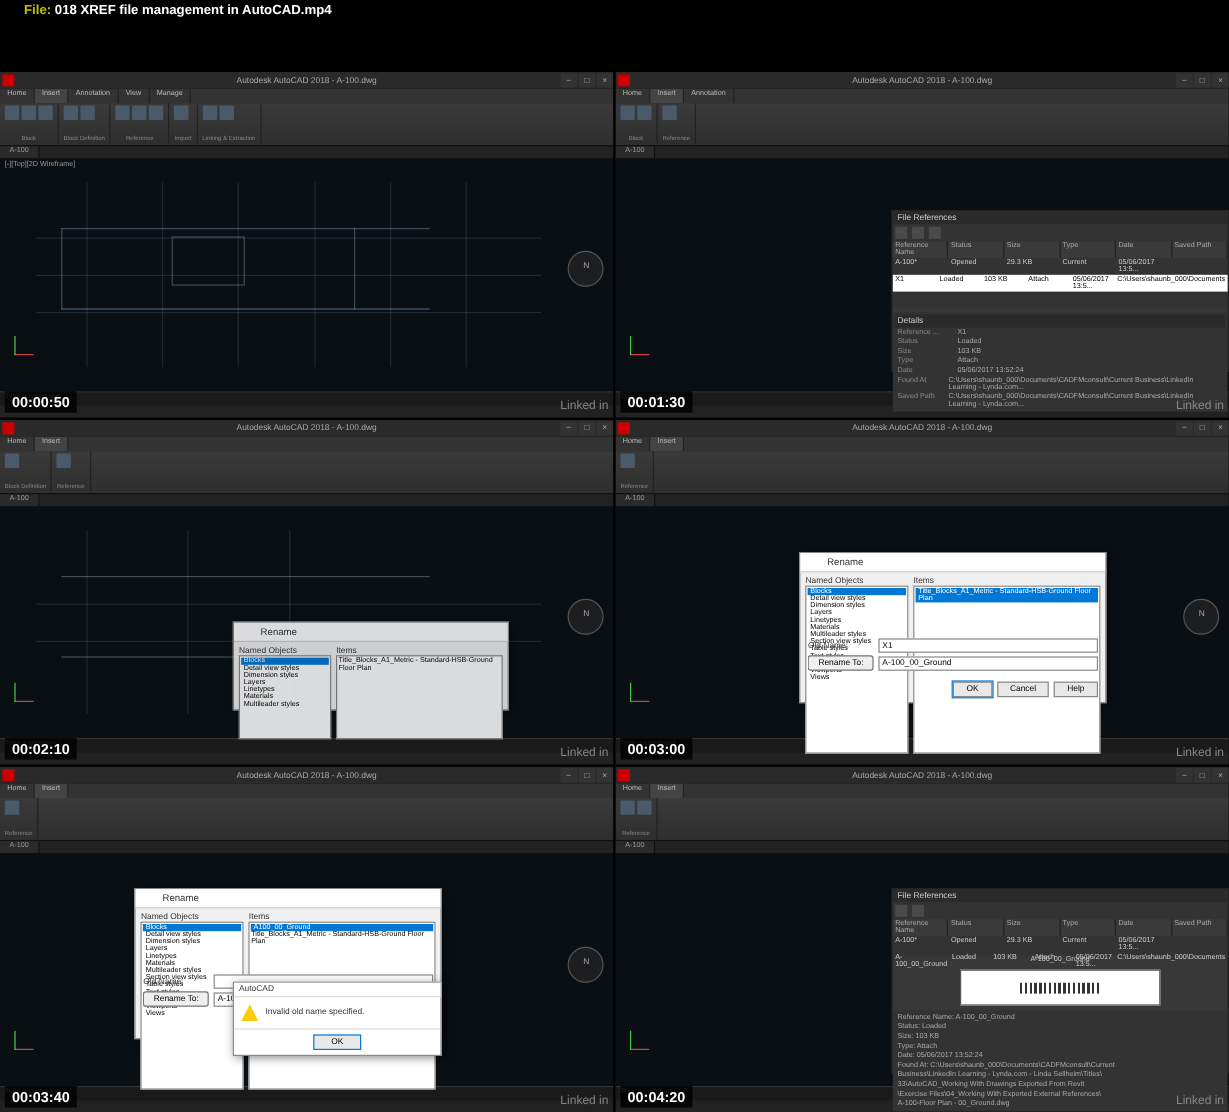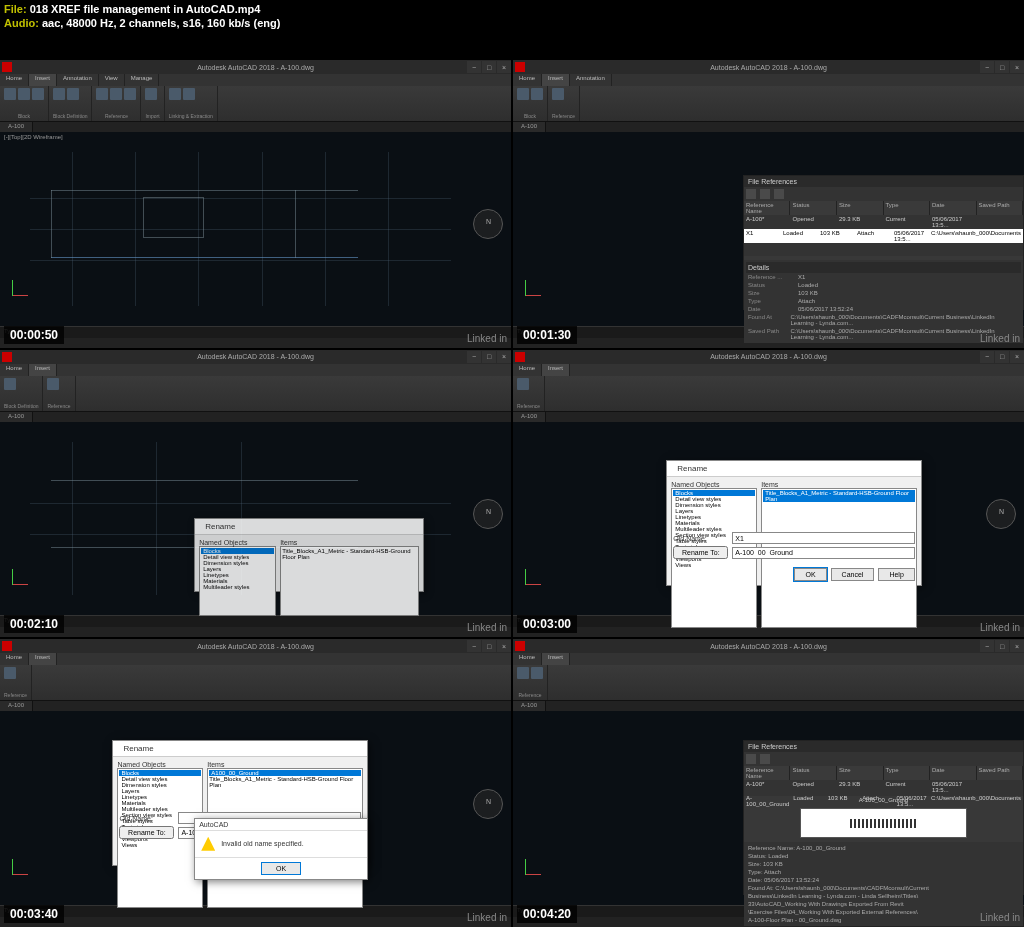--- a/index.html
+++ b/index.html
@@ -1,17 +1,17 @@
 <!DOCTYPE html>
 <html><head>
 <meta charset="utf-8">
 <style>
 * { margin: 0; padding: 0; box-sizing: border-box; font-family: Arial, sans-serif; }
 body { background: #000; width: 1024px; height: 927px; position: relative; }
-.header-info { position: absolute; top: 2px; left: 4px; font-size: 11px; color: #fff; line-height: 14px; z-index: 100; font-weight: bold; }
+.header-info { position: absolute; top: 2px; left: 20px; font-size: 11px; color: #fff; line-height: 14px; z-index: 100; font-weight: bold; }
 .header-info .label { color: #c0c000; }
 .grid { position: absolute; top: 60px; left: 0; right: 0; bottom: 0; display: grid; grid-template-columns: 1fr 1fr; grid-template-rows: repeat(3, 1fr); gap: 2px; }
 .cell { position: relative; background: #1a1a1a; overflow: hidden; }
 .timestamp { position: absolute; bottom: 4px; left: 4px; color: #fff; background: rgba(0,0,0,0.8); padding: 2px 6px; font-size: 12px; font-weight: bold; z-index: 50; }
 .watermark { position: absolute; bottom: 4px; right: 4px; color: #888; font-size: 10px; z-index: 50; }
 .titlebar { height: 14px; background: #2a2a2a; display: flex; align-items: center; justify-content: center; position: relative; }
 .titlebar-text { color: #aaa; font-size: 7px; }
 .titlebar-logo { position: absolute; left: 2px; width: 10px; height: 10px; background: #c00; }
 .win-controls { position: absolute; right: 0; display: flex; gap: 1px; }
 .win-btn { width: 14px; height: 12px; background: #333; color: #aaa; font-size: 7px; display: flex; align-items: center; justify-content: center; }
@@ -54,21 +54,21 @@
 .frp-tr.sel span { color: #000; }
 .frp-details { margin-top: 4px; background: #333; padding: 2px; }
 .frp-det-title { color: #ccc; font-size: 7px; padding: 2px; background: #2a2a2a; }
 .frp-det-row { display: flex; font-size: 6px; color: #aaa; padding: 1px 2px; }
 .frp-det-row .k { width: 50px; color: #888; }
 
 
 .rename-dlg { position: absolute; background: #f0f0f0; border: 1px solid #888; box-shadow: 2px 2px 8px rgba(0,0,0,0.5); }
 .rename-dlg.small { left: 38%; top: 50%; width: 45%; height: 38%; }
 .rename-dlg.big { left: 30%; top: 20%; width: 50%; height: 65%; }
-.rename-title { background: #fff; color: #333; font-size: 8px; padding: 3px 10px; border-bottom: 1px solid #ccc; }
+.rename-title { background: #fff; color: #333; font-size: 8px; padding: 3px 22px; border-bottom: 1px solid #ccc; }
 .rename-body { display: flex; padding: 4px; gap: 4px; height: calc(100% - 40px); }
 .rename-list { flex: 0 0 35%; }
 .rename-list-label { font-size: 7px; color: #333; }
 .rename-listbox { background: #fff; border: 1px solid #888; height: 70px; overflow: hidden; font-size: 6px; color: #000; padding: 1px; }
 .rename-listbox.tall { height: 140px; }
 .rename-listbox div { padding: 0 2px; }
 .rename-listbox div.sel { background: #0078d7; color: #fff; }
 .rename-right { flex: 1; }
 .rename-itemsbox { background: #fff; border: 1px solid #888; height: 70px; font-size: 6px; padding: 1px; }
 .rename-itemsbox.tall { height: 140px; }
@@ -94,21 +94,20 @@
 
 .preview-thumb { background: #fff; margin: 4px auto; width: 60%; height: 30px; border: 1px solid #555; position: relative; }
 .preview-thumb::after { content: ""; position: absolute; left: 30%; top: 35%; width: 40%; height: 30%; background: repeating-linear-gradient(90deg, #333 0, #333 2px, #fff 2px, #fff 4px); }
 .preview-label { text-align: center; color: #ccc; font-size: 6px; padding: 1px; }
 </style>
 </head>
 <body>
 
 <div class="header-info">
   <div><span class="label">File: </span><span>018 XREF file management in AutoCAD.mp4</span></div>
-  <div><span class="label">Audio: </span><span>aac, 48000 Hz, 2 channels, s16, 160 kb/s (eng)</span></div>
 </div>
 
 <div class="grid">
 
   <div class="cell">
       <div class="app">
     <div class="titlebar">
       <div class="titlebar-logo"></div>
       <span class="titlebar-text">Autodesk AutoCAD 2018 - A-100.dwg</span>
       <div class="win-controls">

